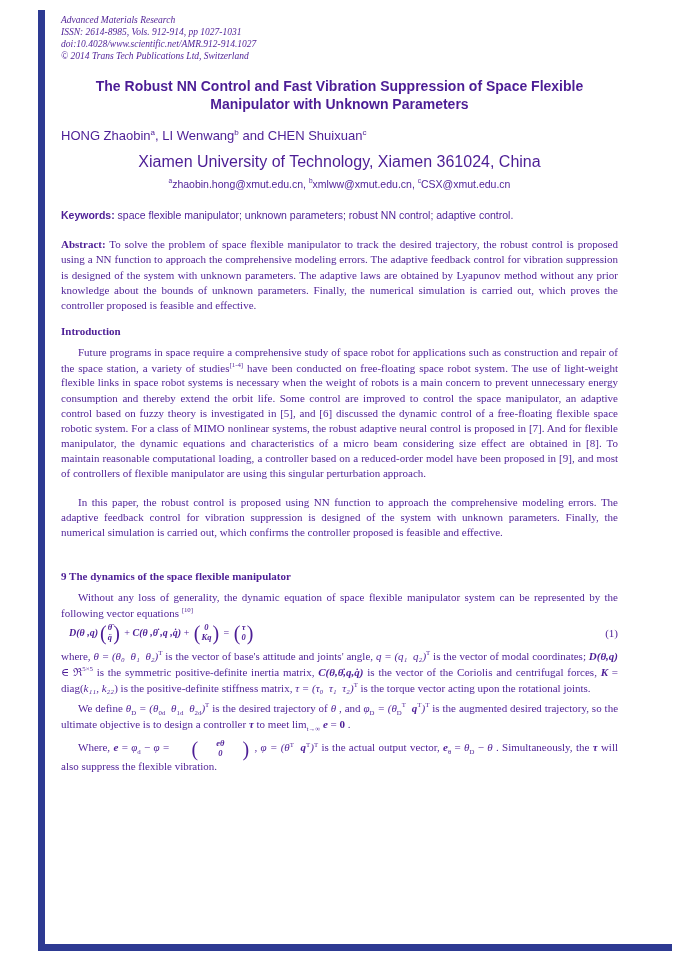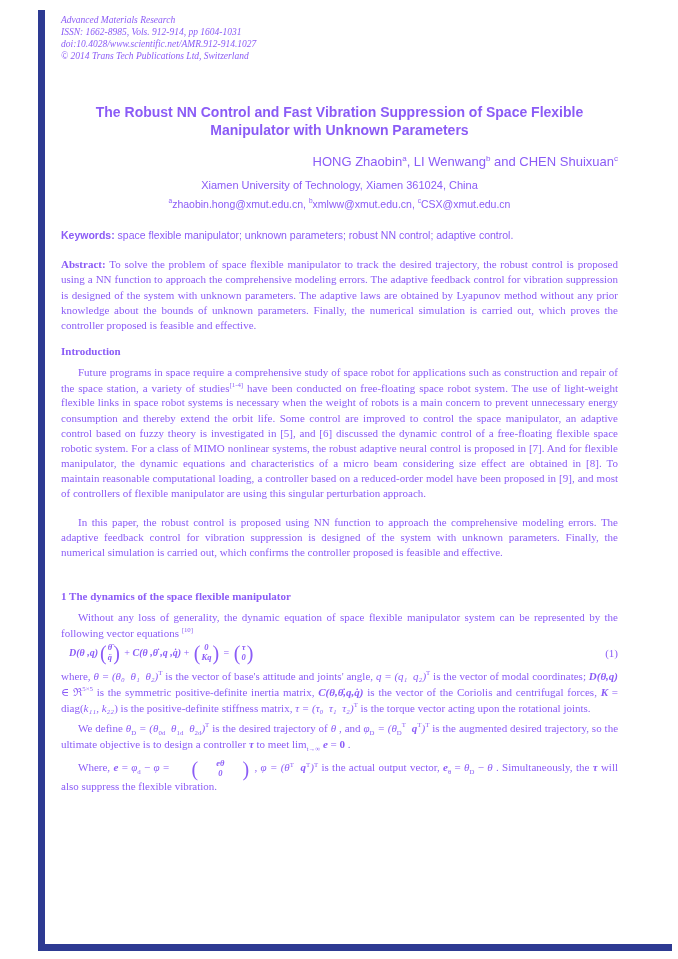--- a/index.html
+++ b/index.html
@@ -1,34 +1,34 @@
 <!DOCTYPE html>
 <html><head>
 <meta charset="utf-8">
 <style>
   * { margin:0; padding:0; box-sizing:border-box; }
   html,body { background:#ffffff; }
   .page {
     position:relative; width:678px; height:959px; background:#fff;
-    font-family:"Liberation Serif","DejaVu Serif",serif; color:#8b5cf6; overflow:hidden;
+    font-family:"Liberation Serif","DejaVu Serif",serif; color:#4c1d95; overflow:hidden;
   }
   .border-left  { position:absolute; left:38px; top:10px; bottom:8px; width:7px; background:#2d3a92; }
   .border-bottom{ position:absolute; left:38px; right:6px; bottom:8px; height:7px; background:#2d3a92; }
   .content { position:absolute; left:61px; top:14px; width:557px; }
 
   .header { display:flex; justify-content:space-between; font-style:italic; font-size:9.5px; line-height:1.28; }
   .header-right { font-style:italic; font-size:9.5px; white-space:nowrap; }
 
   .title {
-    margin:40px auto 0; max-width:500px; text-align:center;
+    margin:14px auto 0; max-width:500px; text-align:center;
     font-family:"Liberation Sans","DejaVu Sans",sans-serif; font-weight:bold;
     font-size:14px; line-height:1.32;
   }
-  .authors { margin-top:14px; text-align:right; font-family:"Liberation Sans","DejaVu Sans",sans-serif; font-size:13px; }
-  .affiliation { margin-top:10px; text-align:center; font-family:"Liberation Sans","DejaVu Sans",sans-serif; font-size:11px; }
+  .authors { margin-top:14px; text-align:left; font-family:"Liberation Sans","DejaVu Sans",sans-serif; font-size:13px; }
+  .affiliation { margin-top:10px; text-align:center; font-family:"Liberation Sans","DejaVu Sans",sans-serif; font-size:16px; }
   .emails { margin-top:6px; text-align:center; font-family:"Liberation Sans","DejaVu Sans",sans-serif; font-size:10.5px; }
 
   .keywords { margin-top:20px; font-family:"Liberation Sans","DejaVu Sans",sans-serif; font-size:10.5px; }
   .keywords .label { font-weight:bold; }
 
   .abstract { margin-top:16px; font-size:11px; line-height:1.37; text-align:justify; }
   .abstract .label { font-weight:bold; }
 
   .sec-heading { font-weight:bold; font-size:11px; }
   .h-intro { margin-top:12px; }
@@ -56,21 +56,21 @@
 
 <div class="page">
   <div class="border-left"></div>
   <div class="border-bottom"></div>
 
   <div class="content">
 
     <div class="header">
       <div class="header-left">
         <div>Advanced Materials Research</div>
-        <div>ISSN: 1662-8985, Vols. 912-914, pp 1604-1031</div>
+        <div>ISSN: 2614-8985, Vols. 912-914, pp 1027-1031</div>
         <div>doi:10.4028/www.scientific.net/AMR.912-914.1027</div>
         <div>© 2014 Trans Tech Publications Ltd, Switzerland</div>
       </div>
     </div>
 
     <div class="title">The Robust NN Control and Fast Vibration Suppression of Space Flexible Manipulator with Unknown Parameters</div>
 
     <div class="authors"><span>HONG Zhaobin</span><sup>a</sup><span>, LI Wenwang</span><sup>b</sup><span> and CHEN Shuixuan</span><sup>c</sup></div>
 
     <div class="affiliation">Xiamen University of Technology, Xiamen 361024, China</div>
@@ -80,21 +80,21 @@
     <div class="keywords"><span class="label">Keywords:</span><span> space flexible manipulator; unknown parameters; robust NN control; adaptive control.</span></div>
 
     <div class="abstract"><span class="label">Abstract:</span><span> To solve the problem of space flexible manipulator to track the desired trajectory, the robust control is proposed using a NN function to approach the comprehensive modeling errors. The adaptive feedback control for vibration suppression is designed of the system with unknown parameters. The adaptive laws are obtained by Lyapunov method without any prior knowledge about the bounds of unknown parameters. Finally, the numerical simulation is carried out, which proves the controller proposed is feasible and effective.</span></div>
 
     <div class="sec-heading h-intro">Introduction</div>
 
     <div class="para indent mt8"><span>Future programs in space require a comprehensive study of space robot for applications such as construction and repair of the space station, a variety of studies</span><sup>[1-4]</sup><span> have been conducted on free-floating space robot system. The use of light-weight flexible links in space robot systems is necessary when the weight of robots is a main concern to prevent unnecessary energy consumption and thereby extend the orbit life. Some control are improved to control the space manipulator, an adaptive control based on fuzzy theory is investigated in [5], and [6] discussed the dynamic control of a free-floating flexible space robotic system. For a class of MIMO nonlinear systems, the robust adaptive neural control is proposed in [7]. And for flexible manipulator, the dynamic equations and characteristics of a micro beam considering size effect are obtained in [8]. To maintain reasonable computational loading, a controller based on a reduced-order model have been proposed in [9], and most of controllers of flexible manipulator are using this singular perturbation approach.</span></div>
 
     <div class="para indent mt2">In this paper, the robust control is proposed using NN function to approach the comprehensive modeling errors. The adaptive feedback control for vibration suppression is designed of the system with unknown parameters. Finally, the numerical simulation is carried out, which confirms the controller proposed is feasible and effective.</div>
 
-    <div class="sec-heading h-dyn">1 The dynamics of the space flexible manipulator</div>
+    <div class="sec-heading h-dyn">9 The dynamics of the space flexible manipulator</div>
 
     <div class="para indent mt8"><span>Without any loss of generality, the dynamic equation of space flexible manipulator system can be represented by the following vector equations </span><sup>[10]</sup></div>
 
     <div class="eq-row">
       <div class="eq-body"><span class="it bd">D(θ ,q)</span><span class="mstack"><span class="paren">(</span><span class="mcol"><span>θ̈</span><span>q̈</span></span><span class="paren">)</span></span><span> + </span><span class="it bd">C(θ ,θ̇ ,q ,q̇)</span><span> + </span><span class="mstack"><span class="paren">(</span><span class="mcol"><span>0</span><span>Kq</span></span><span class="paren">)</span></span><span> = </span><span class="mstack"><span class="paren">(</span><span class="mcol"><span>τ</span><span>0</span></span><span class="paren">)</span></span></div>
       <div class="eq-num">(1)</div>
     </div>
 
     <div class="para mt6"><span>where, </span><span class="it">θ = (θ₀  θ₁  θ₂)</span><sup>T</sup><span> is the vector of base's attitude and joints' angle, </span><span class="it">q = (q₁  q₂)</span><sup>T</sup><span> is the vector of modal coordinates; </span><span class="it bd">D(θ,q)</span><span> ∈ ℜ</span><sup>5×5</sup><span> is the symmetric positive-definite inertia matrix, </span><span class="it bd">C(θ,θ̇,q,q̇)</span><span> is the vector of the Coriolis and centrifugal forces, </span><span class="it bd">K</span><span> = diag(</span><span class="it">k₁₁</span><span>, </span><span class="it">k₂₂</span><span>) is the positive-definite stiffness matrix, </span><span class="it">τ = (τ₀  τ₁  τ₂)</span><sup>T</sup><span> is the torque vector acting upon the rotational joints.</span></div>
 

